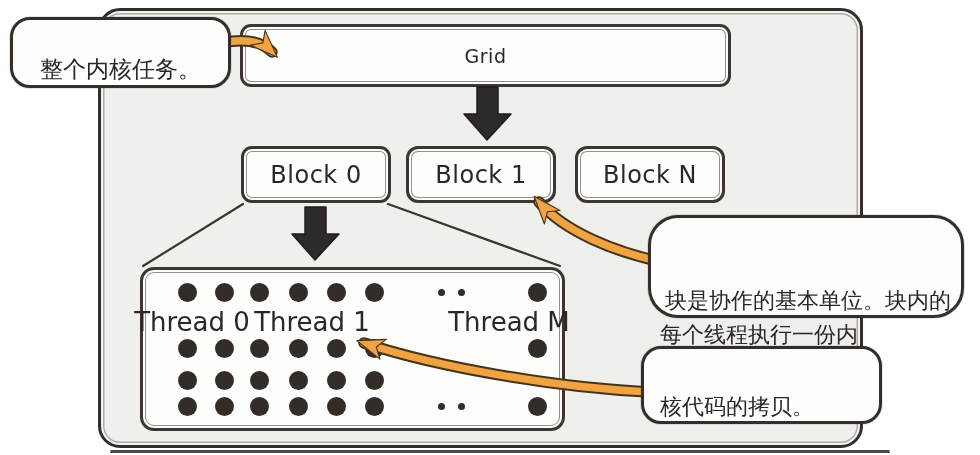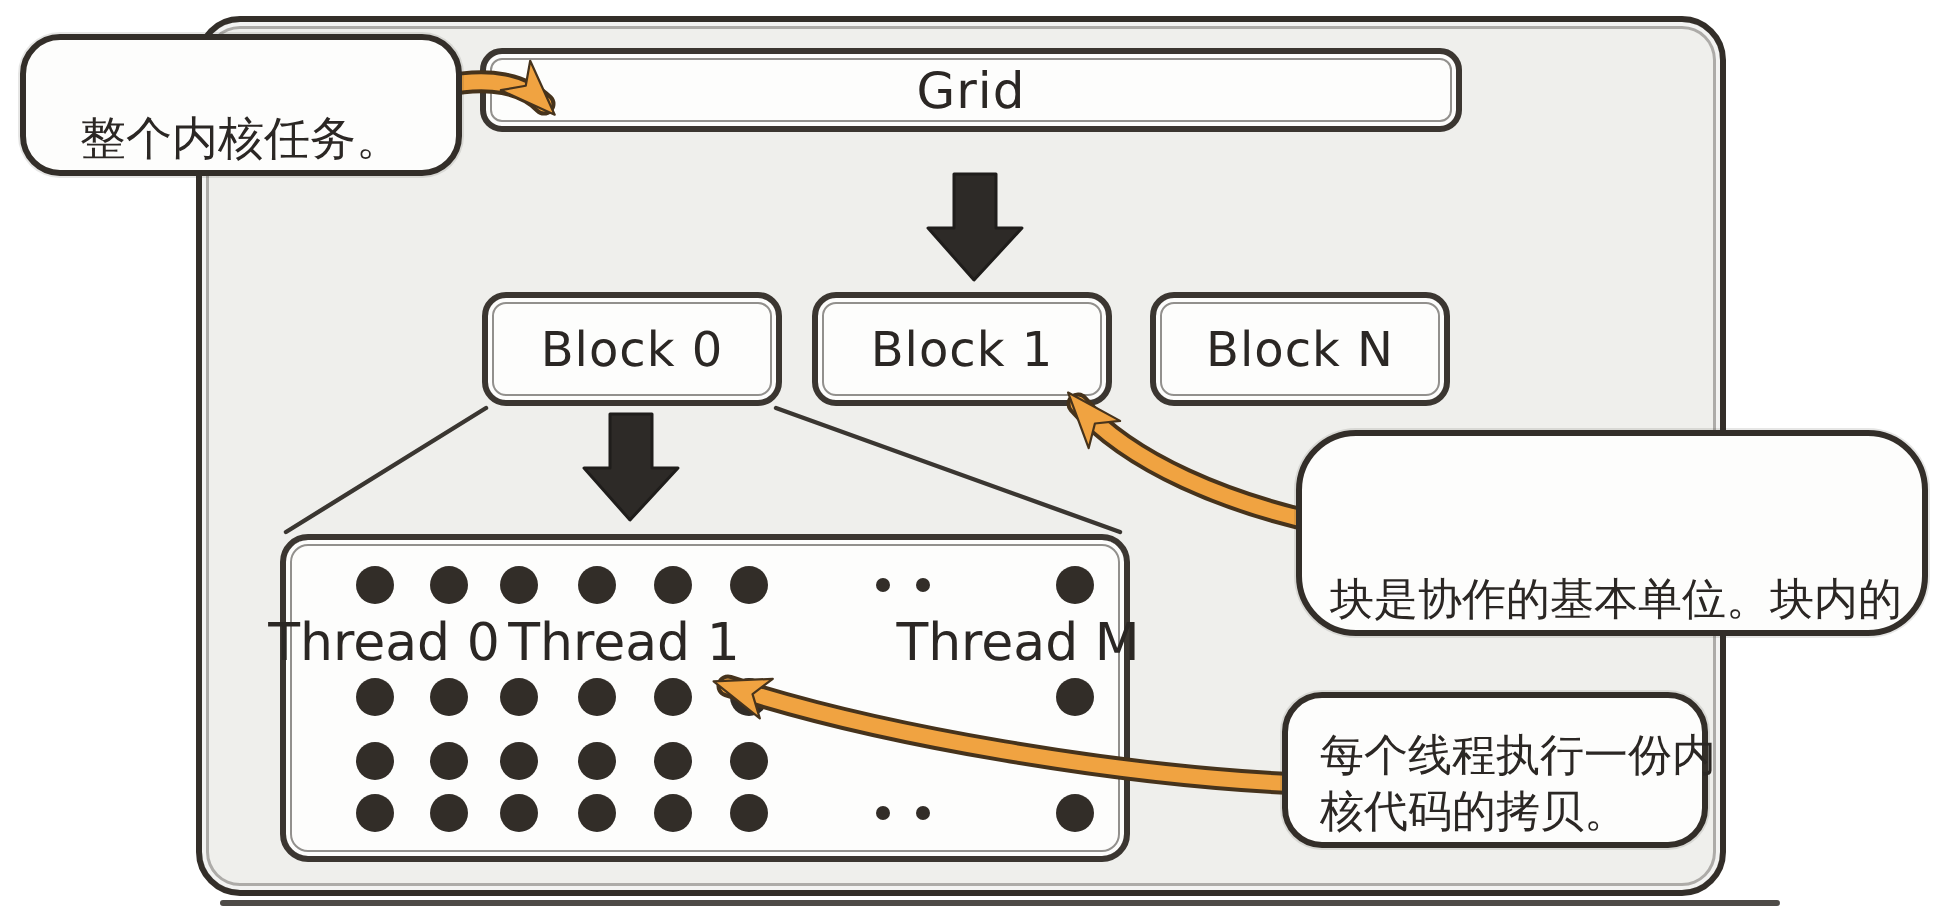--- a/index.html
+++ b/index.html
@@ -18,44 +18,44 @@
   }
   .ground-line {
     position:absolute; left:110px; top:450px; width:780px; height:3px;
     background:#2f2b27; border-radius:3px; opacity:.85;
   }
   .box {
     position:absolute; box-sizing:border-box; background:var(--box);
     border:3px solid #3B3631; display:flex; align-items:center; justify-content:center;
     box-shadow: inset 0 0 0 2px #fdfdfc, inset 0 0 0 3px rgba(59,54,49,.55);
   }
-  .grid-box  { left:240px; top:24px;  width:491px; height:42px; border-radius:11px; font-size:25px;text-align:center; }
+  .grid-box  { left:240px; top:24px;  width:491px; height:63px; border-radius:11px; font-size:19px;text-align:center; }
   .block-box { top:146px; width:150px; height:57px; border-radius:12px; font-size:24px; }
-  .b0 { left:241px; } .b1 { left:406px; } .bN { left:575px; }
+  .b0 { left:241px;border-radius:11px; } .b1 { left:406px; } .bN { left:575px; }
   .thread-box{ left:140px; top:267px; width:425px; height:164px; border-radius:14px; }
   .box span { letter-spacing:.5px; }
   .dot { position:absolute; border-radius:50%; background:var(--dot); }
   .tlabel {
     position:absolute; top:310px; height:24px; line-height:24px;
     transform:translateX(-50%); font-size:26px; white-space:nowrap; color:#2b2724;
   }
   .overlay { position:absolute; left:0; top:0; width:980px; height:455px; pointer-events:none; }
   .aU { fill:none; stroke:#46331C; stroke-width:11.5; stroke-linecap:round; }
   .aO { fill:none; stroke:var(--orange); stroke-width:7.5; stroke-linecap:round; }
   .barrow { fill:#2D2A27; stroke:#1f1d1b; stroke-width:1.5; stroke-linejoin:round; }
   .exline { stroke:#3A3631; stroke-width:2.2; stroke-linecap:round; }
   .bubble {
     position:absolute; box-sizing:border-box; background:var(--box);
     border:3px solid var(--ink); display:flex; flex-direction:column; justify-content:flex-end;
     box-shadow: 0 0 0 1px rgba(51,46,41,.12);
   }
   .bubble .bline { white-space:nowrap; }
   .bubble1 { left:10px;  top:17px;  width:221px; height:71px;  border-radius:20px; align-items:center; font-size:23px; }
   .bubble2 { left:648px; top:215px; width:316px; height:103px; border-radius:30px; padding-left:14px; font-size:22px; line-height:29px; }
-  .bubble3 { left:641px; top:346px; width:213px; height:78px;  border-radius:20px; padding-left:16px; font-size:22px; line-height:28px; }
+  .bubble3 { left:641px; top:346px; width:241px; height:78px;  border-radius:20px; padding-left:16px; font-size:22px; line-height:28px;gap:44px; }
 </style>
 </head>
 <body>
 
 <div class="stage" style="--orange: #F0A341; --ink: #332E29; --fill: #EFEFEC; --box: #FDFDFC; --dot: #322D28;">
 
   <div class="container"></div>
   <div class="ground-line"></div>
 
   <div class="box grid-box">

